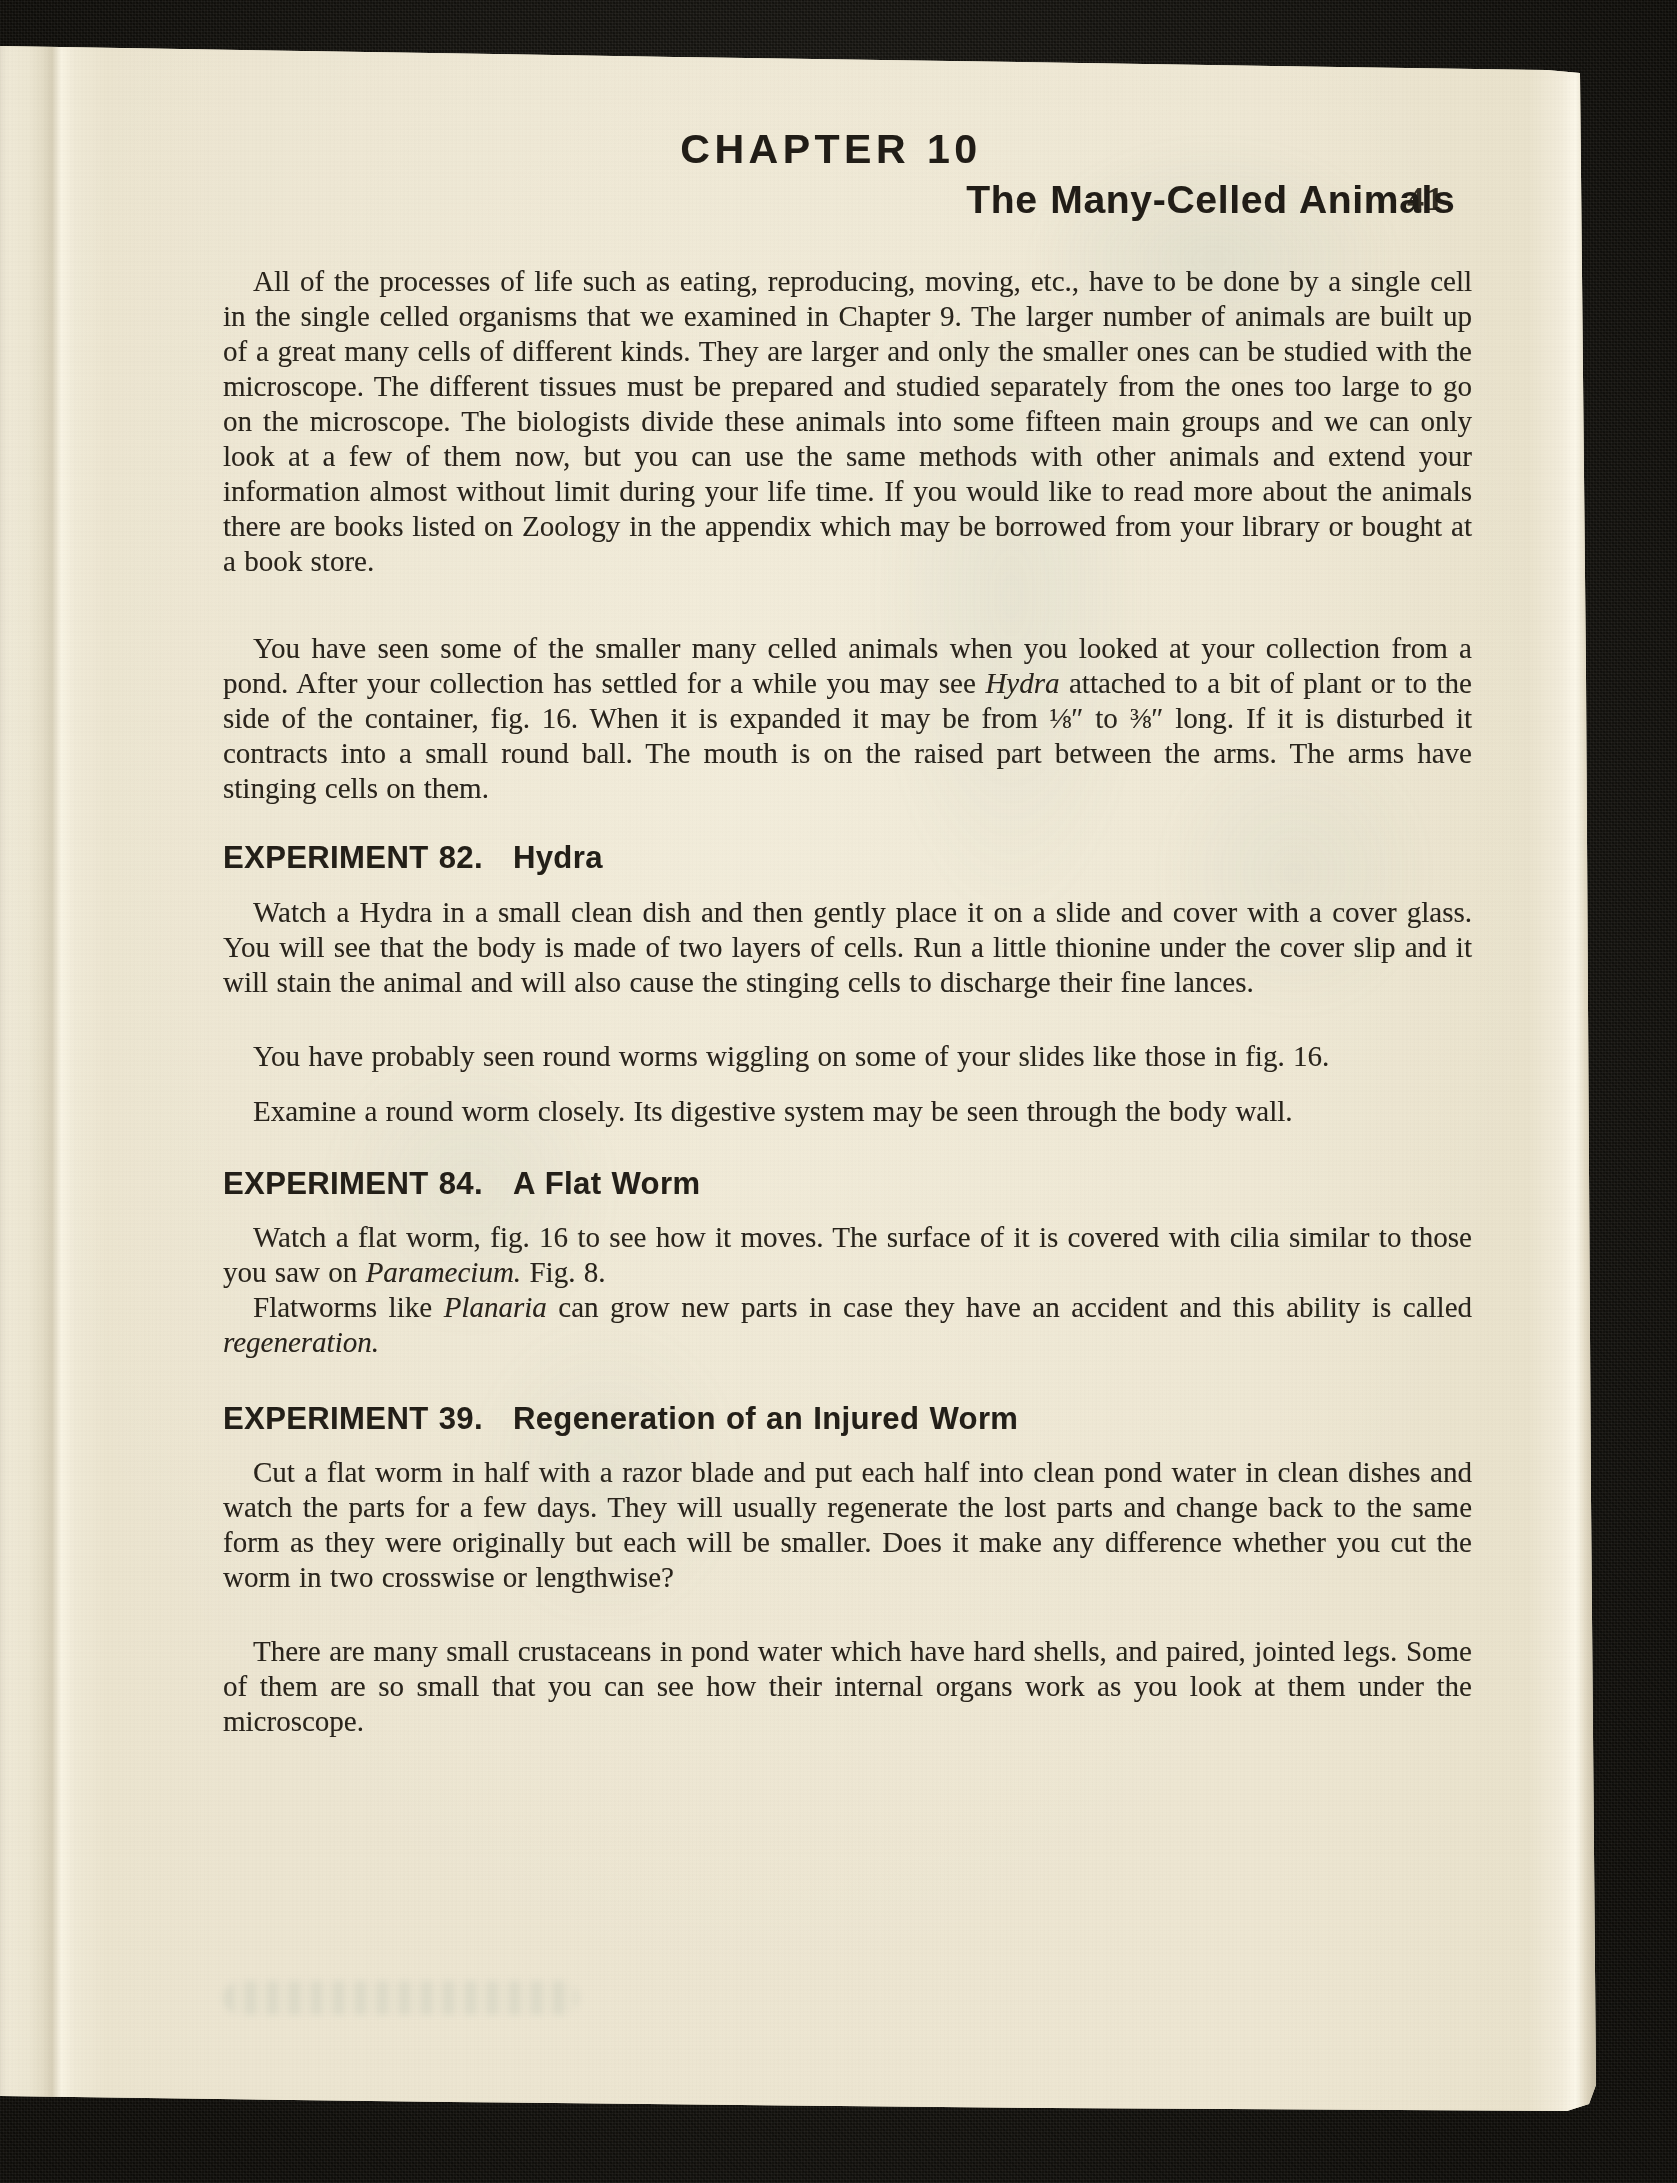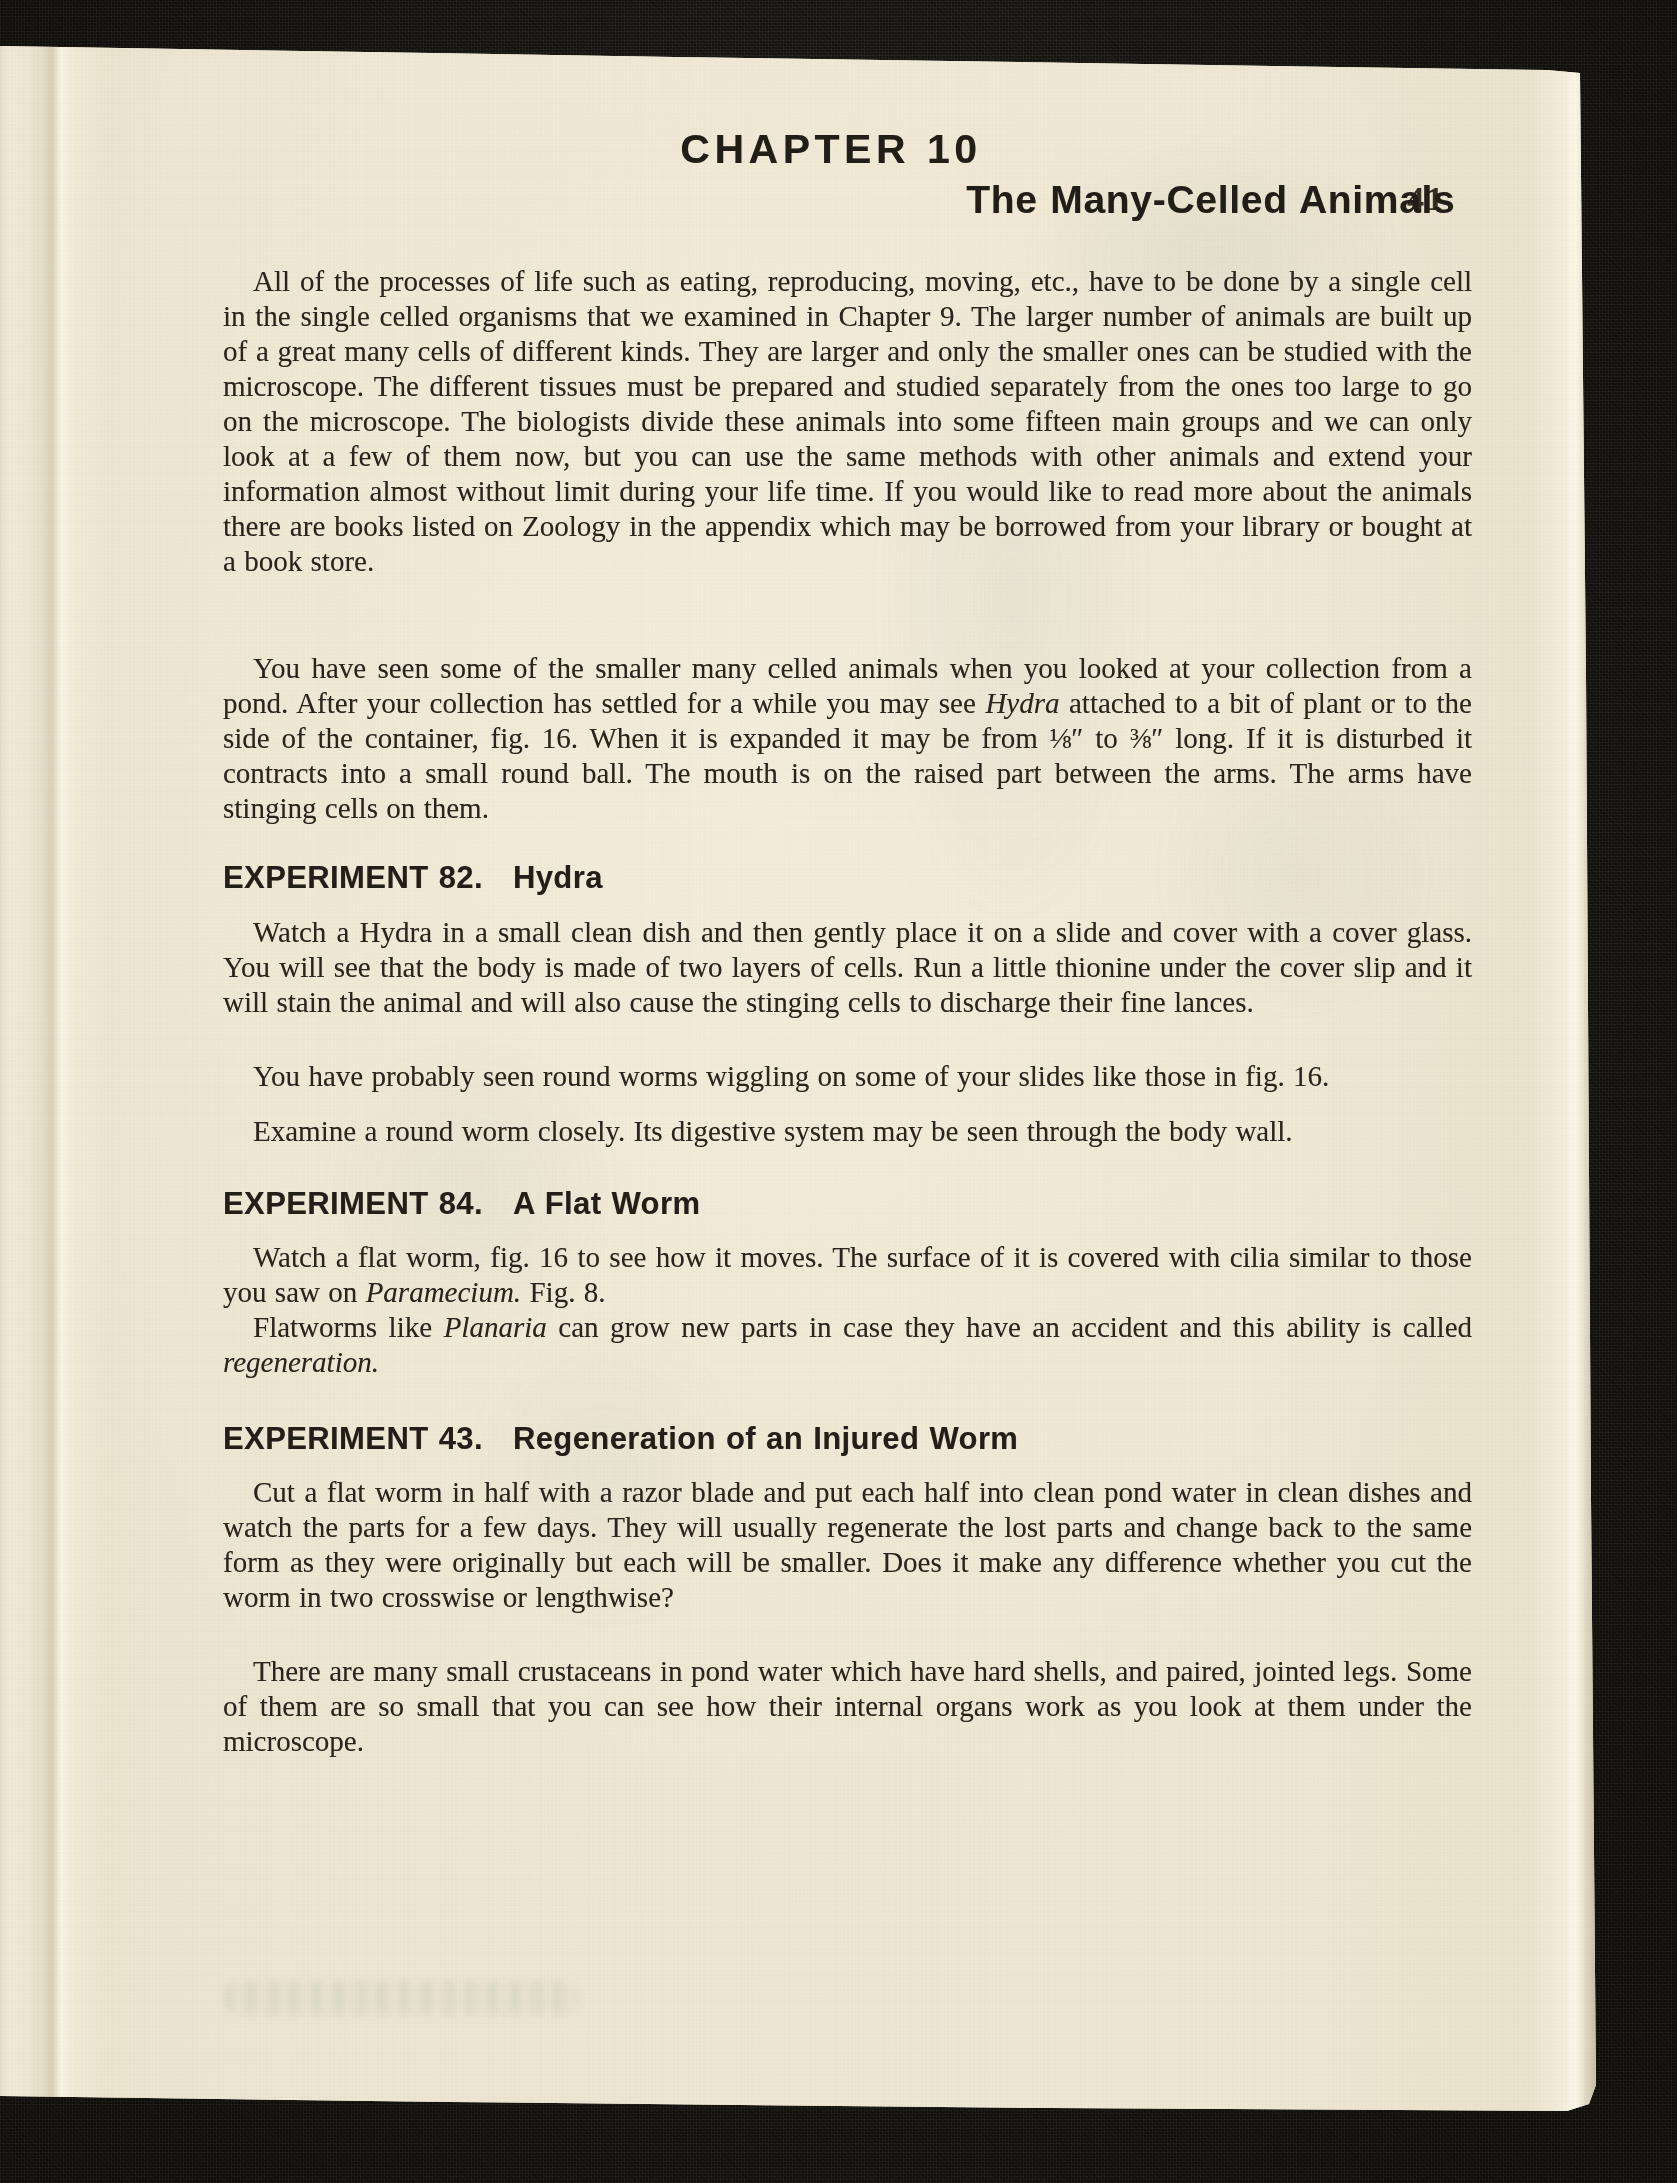--- a/index.html
+++ b/index.html
@@ -126,21 +126,21 @@
     line-height: 36px;
     color: #231f18;
     letter-spacing: 0.4px;
     text-align: left;
     text-indent: 0;
   }
   .exp-heading .exp-label { margin-right: 30px; }
 
   
   .m-p1  { margin-top: 42px; }
-  .m-p2  { margin-top: 72px; }
+  .m-p2  { margin-top: 52px; }
   .m-h82 { margin-top: 34px; }
   .m-p3  { margin-top: 19.5px; }
   .m-p4  { margin-top: 39px; }
   .m-h83 { margin-top: 34px; }
   .m-p5  { margin-top: 19.5px; }
   .m-h84 { margin-top: 37px; }
   .m-p6  { margin-top: 18px; }
   .m-p7  { margin-top: 0; }
   .m-h85 { margin-top: 41px; }
   .m-p8  { margin-top: 18px; }
@@ -182,21 +182,21 @@
 
       <div class="exp-heading m-h84">
         <span class="exp-label">EXPERIMENT 84.</span><span>A Flat Worm</span>
       </div>
 
       <p class="para m-p6"><span>Watch a flat worm, fig. 16 to see how it moves. The surface of it is covered with cilia similar to those you saw on </span><em>Paramecium.</em><span> Fig. 8.</span></p>
 
       <p class="para m-p7"><span>Flatworms like </span><em>Planaria</em><span> can grow new parts in case they have an accident and this ability is called </span><em>regeneration.</em></p>
 
       <div class="exp-heading m-h85">
-        <span class="exp-label">EXPERIMENT 43.</span><span>Regeneration of an Injured Worm</span>
+        <span class="exp-label">EXPERIMENT 39.</span><span>Regeneration of an Injured Worm</span>
       </div>
 
       <p class="para m-p8"><span>Cut a flat worm in half with a razor blade and put each half into clean pond water in clean dishes and watch the parts for a few days. They will usually regenerate the lost parts and change back to the same form as they were originally but each will be smaller. Does it make any difference whether you cut the worm in two crosswise or lengthwise?</span></p>
 
       <p class="para m-p9"><span>There are many small crustaceans in pond water which have hard shells, and paired, jointed legs. Some of them are so small that you can see how their internal organs work as you look at them under the microscope.</span></p>
 
     </div>
   </div>
 </div>
 

